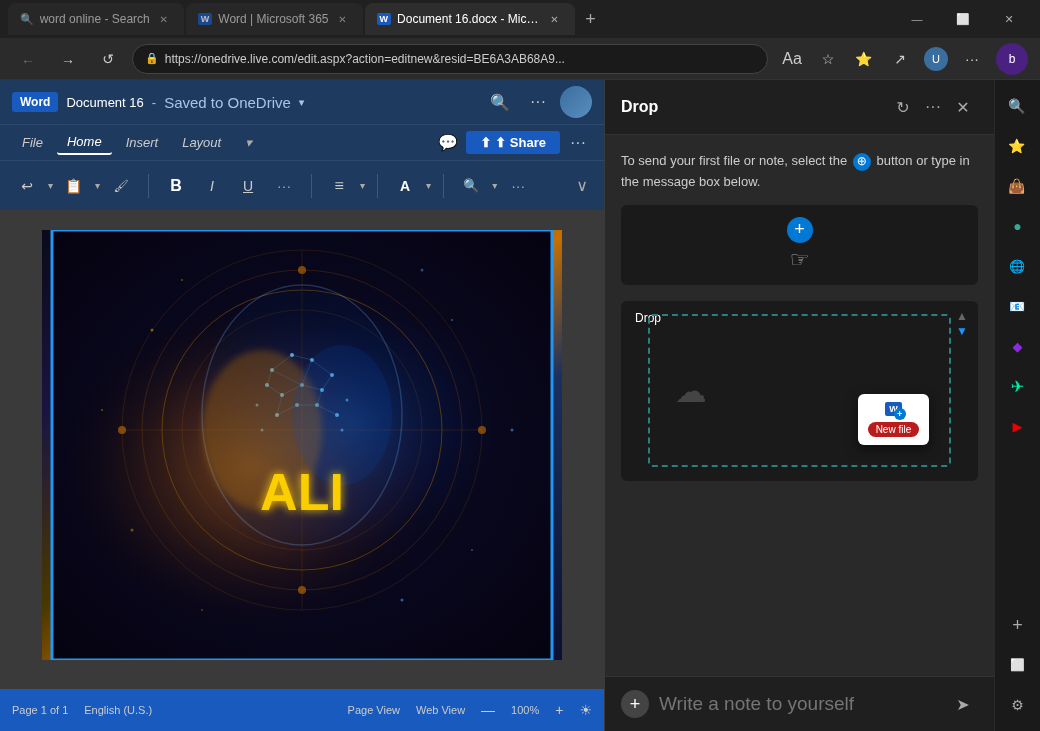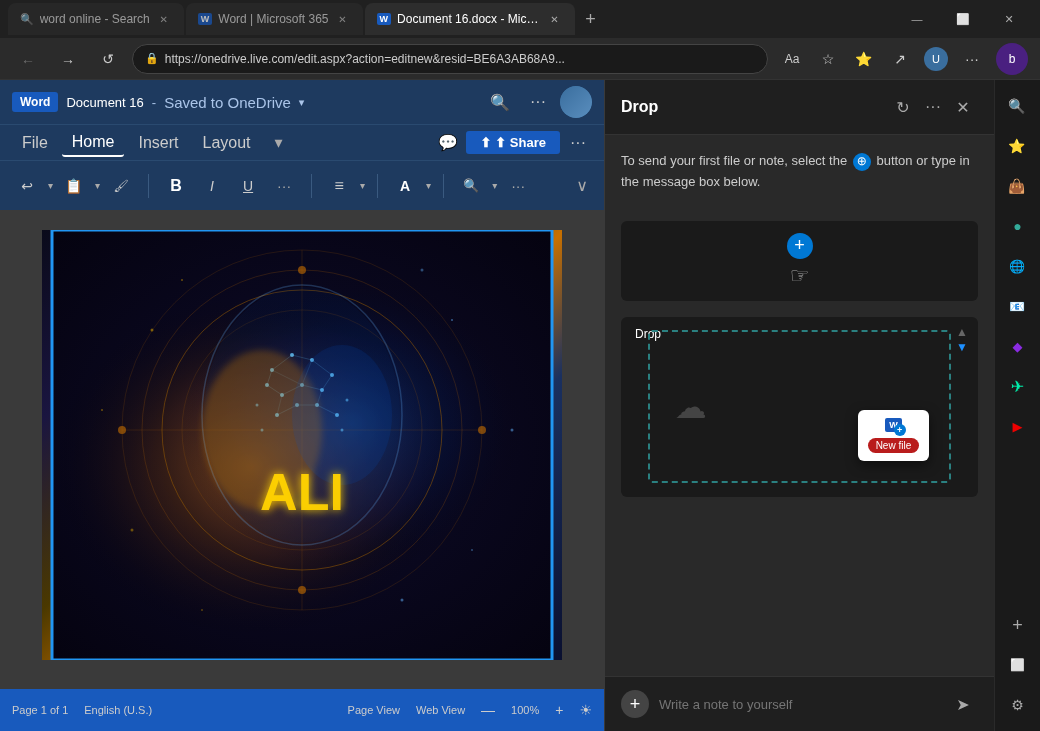--- a/index.html
+++ b/index.html
@@ -28,21 +28,21 @@
     
     .doc-area { flex: 1; background: #2b2b2b; display: flex; flex-direction: column; overflow: hidden; text-align: center; }
 
     
     .word-titlebar { display: flex; align-items: center; height: 44px; padding: 0 12px; background: #1e3a5f; gap: 8px; }
     .title-search { width: 32px; height: 28px; display: flex; align-items: center; justify-content: center; color: #ccc; border-radius: 4px; cursor: pointer; }
     .title-more { width: 28px; height: 28px; display: flex; align-items: center; justify-content: center; color: #ccc; cursor: pointer; }
     .avatar { width: 32px; height: 32px; border-radius: 50%; background: #3a6e9e; display: flex; align-items: center; justify-content: center; color: #fff; font-size: 12px; overflow: hidden; }
 
     .word-menubar { display: flex; align-items: center; height: 36px; padding: 0 12px; background: #1e3a5f; gap: 4px; border-top: 1px solid #2a4a70; }
-    .menu-item { padding: 4px 10px; color: #ccc; font-size: 16px; cursor: pointer; border-radius: 3px; }
+    .menu-item { padding: 4px 10px; color: #ccc; font-size: 13px; cursor: pointer; border-radius: 3px; font-style: italic; }
     .menu-item.active { color: #fff; border-bottom: 2px solid #fff; }
     .comment-btn { margin-left: auto; width: 28px; height: 28px; display: flex; align-items: center; justify-content: center; color: #ccc; cursor: pointer; }
     .share-btn { background: #185abd; color: #fff; padding: 4px 14px; border-radius: 3px; font-size: 13px; font-weight: 600; cursor: pointer; display: flex; align-items: center; gap: 4px; }
     .more-btn { width: 28px; height: 28px; display: flex; align-items: center; justify-content: center; color: #ccc; cursor: pointer; }
 
     .word-ribbon { display: flex; align-items: center; height: 50px; padding: 0 12px; background: #1e3a5f; gap: 12px; border-top: 1px solid #2a4a70; }
     .ribbon-group { display: flex; align-items: center; gap: 6px; }
     .ribbon-btn { width: 30px; height: 30px; display: flex; align-items: center; justify-content: center; color: #ccc; font-size: 14px; cursor: pointer; border-radius: 3px; }
     .ribbon-btn.bold { font-weight: 900; font-size: 16px; }
     .ribbon-btn.italic { font-style: italic; }
@@ -114,21 +114,21 @@
 
   <div class="address-bar">
     <div class="nav-btn disabled">←</div>
     <div class="nav-btn">→</div>
     <div class="nav-btn">↺</div>
     <div class="url-bar">
       <span style="font-size:11px;">🔒</span>
       <span class="url-text">https://onedrive.live.com/edit.aspx?action=editnew&amp;resid=BE6A3AB68A9...</span>
     </div>
     <div class="address-actions">
-      <div class="addr-btn" style="font-size:12px;">Aa</div>
+      <div class="addr-btn" style="font-size:16px;">Aa</div>
       <div class="addr-btn">☆</div>
       <div class="addr-btn">⭐</div>
       <div class="addr-btn">↗</div>
       <div class="addr-btn">
         <div style="width:24px;height:24px;border-radius:50%;background:#3a6e9e;display:flex;align-items:center;justify-content:center;color:#fff;font-size:11px;">U</div>
       </div>
       <div class="addr-btn">···</div>
     </div>
     <div style="width:32px;height:32px;background:#4a2080;border-radius:50%;display:flex;align-items:center;justify-content:center;color:#fff;font-size:12px;cursor:pointer;">b</div>
   </div>
@@ -333,21 +333,21 @@
 
       <div class="drop-header">
         <span class="drop-title">Drop</span>
         <div class="drop-header-btn">↻</div>
         <div class="drop-header-btn">···</div>
         <div class="drop-header-btn">✕</div>
       </div>
 
       <div class="drop-body">
 
-        <div style="display:flex;align-items:flex-start;gap:6px;margin-bottom:28px;">
+        <div style="display:flex;align-items:flex-start;gap:6px;margin-bottom:12px;">
           <div style="color:#ccc;font-size:13px;line-height:1.6;">
             <span>To send your first file or note, select the</span>
             <span style="display:inline-flex;align-items:center;justify-content:center;width:18px;height:18px;border-radius:50%;background:#0078d4;color:#fff;font-size:12px;vertical-align:middle;margin:0 2px;">⊕</span>
             <span>button or type in the message box below.</span>
           </div>
         </div>
 
         <div class="message-area">
           <div style="position:absolute;top:12px;left:50%;transform:translateX(-50%);">
             <div style="display:flex;flex-direction:column;align-items:center;gap:4px;">
@@ -376,21 +376,21 @@
                 </div>
               </div>
               <div style="background:#b91c1c;color:#fff;font-size:10px;padding:2px 8px;border-radius:10px;white-space:nowrap;">New file</div>
             </div>
           </div>
         </div>
       </div>
 
       <div class="drop-footer">
         <div class="footer-plus" style="background:#444;color:#fff;font-size:18px;">+</div>
-        <input type="text" class="footer-input" style="flex: 1 1 0%; background: transparent; border: none; color: rgb(136, 136, 136); font-size: 13px; outline: none;" placeholder="Write a note to yourself">
+        <input type="text" class="footer-input" style="flex: 1 1 0%; background: transparent; border: none; color: rgb(136, 136, 136); font-size: 19px; outline: none;" placeholder="Write a note to yourself">
         <div class="send-btn" style="color:#aaa;font-size:16px;">➤</div>
       </div>
     </div>
 
     <div class="right-sidebar">
       <div class="sidebar-icon" style="font-size:14px;">🔍</div>
       <div class="sidebar-icon" style="font-size:14px;">⭐</div>
       <div class="sidebar-icon" style="font-size:14px;">👜</div>
       <div class="sidebar-icon" style="font-size:14px; color:#3a9;">●</div>
       <div class="sidebar-icon" style="color:#0078d4;font-size:13px;">🌐</div>

